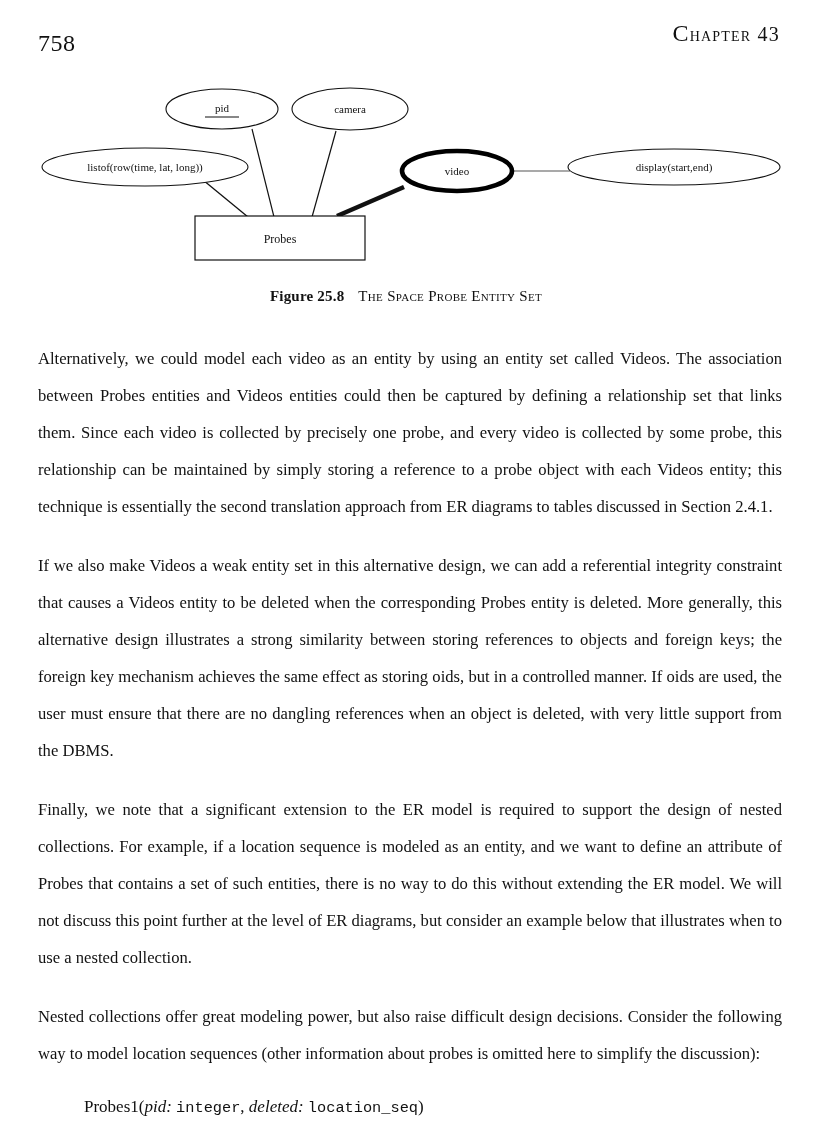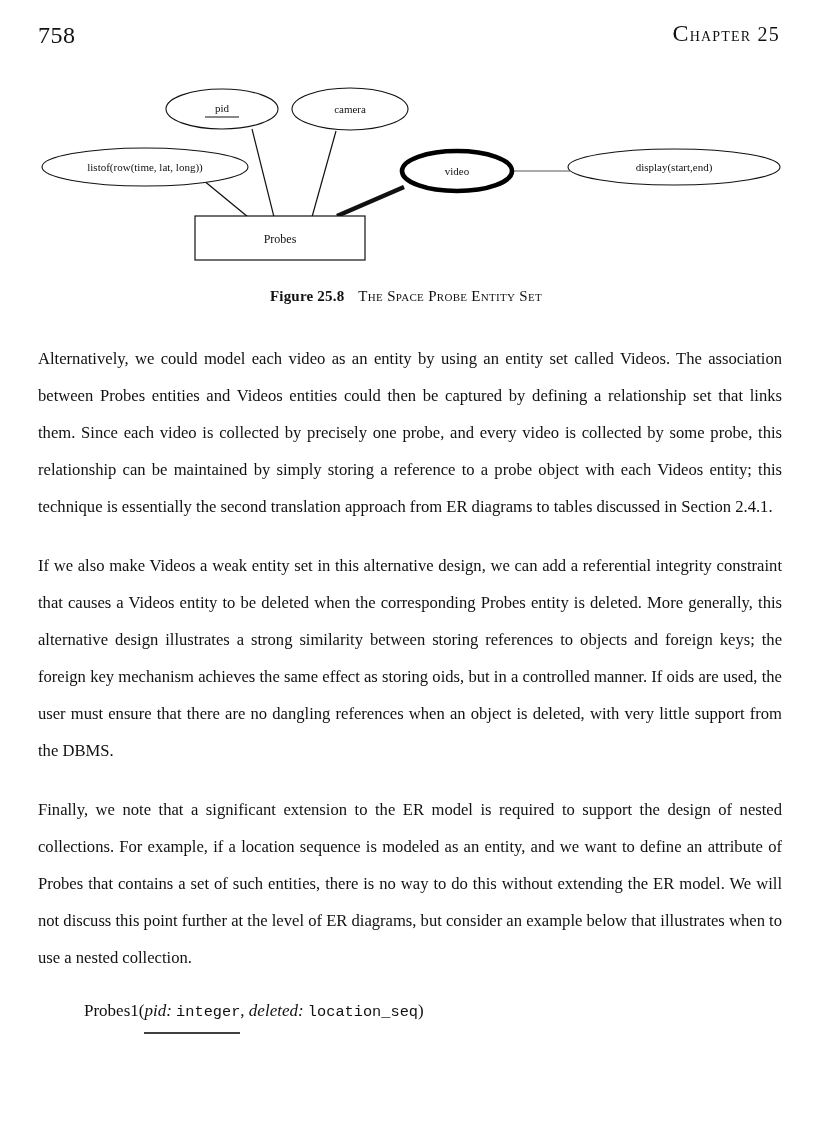--- a/index.html
+++ b/index.html
@@ -21,21 +21,21 @@
   .runhead {
     position: absolute;
     top: 18px;
     left: 38px;
     right: 36px;
     height: 34px;
   }
   .runhead .folio {
     position: absolute;
     left: 0;
-    top: 4px;
+    top: 12px;
     font-size: 24px;
     letter-spacing: 0.5px;
   }
   .runhead .chap {
     position: absolute;
     right: 0;
     top: 2px;
     font-size: 20px;
     font-variant: small-caps;
     letter-spacing: 1.2px;
@@ -120,21 +120,21 @@
   .schema .keyfield {
     border-bottom: 2px solid #404040;
     padding-bottom: 12px;
   }
 </style>
 </head>
 <body>
 
 <div class="runhead">
   <span class="folio">758</span>
-  <span class="chap"><span class="big">C</span><span>hapter 25</span></span>
+  <span class="chap"><span class="big">C</span><span>hapter 43</span></span>
 </div>
 
 <div class="figure">
   <svg width="816" height="200" viewBox="0 0 816 200" xmlns="http://www.w3.org/2000/svg">
 
     <g>
       <line x1="203" y1="108" x2="248" y2="145" stroke="#111111" stroke-width="1.3"></line>
     </g>
     <g>
       <line x1="252" y1="57" x2="274" y2="145" stroke="#111111" stroke-width="1.2"></line>
@@ -188,18 +188,19 @@
 
 <div class="body">
 
   <p class="para">Alternatively, we could model each video as an entity by using an entity set called Videos. The association between Probes entities and Videos entities could then be captured by defining a relationship set that links them. Since each video is collected by precisely one probe, and every video is collected by some probe, this relationship can be maintained by simply storing a reference to a probe object with each Videos entity; this technique is essentially the second translation approach from ER diagrams to tables discussed in Section 2.4.1.</p>
 
   <p class="para">If we also make Videos a weak entity set in this alternative design, we can add a referential integrity constraint that causes a Videos entity to be deleted when the corresponding Probes entity is deleted. More generally, this alternative design illustrates a strong similarity between storing references to objects and foreign keys; the foreign key mechanism achieves the same effect as storing oids, but in a controlled manner. If oids are used, the user must ensure that there are no dangling references when an object is deleted, with very little support from the DBMS.</p>
 
   <p class="para">Finally, we note that a significant extension to the ER model is required to support the design of nested collections. For example, if a location sequence is modeled as an entity, and we want to define an attribute of Probes that contains a set of such entities, there is no way to do this without extending the ER model. We will not discuss this point further at the level of ER diagrams, but consider an example below that illustrates when to use a nested collection.</p>
 
 
+  <p class="para">Nested collections offer great modeling power, but also raise difficult design decisions. Consider the following way to model location sequences (other information about probes is omitted here to simplify the discussion):</p>
 
   <div class="schema">
     <span>Probes1(</span><span class="keyfield"><span class="ital">pid:</span> <span class="mono">integer</span></span><span>, </span><span class="ital">deleted:</span> <span class="mono">location_seq</span><span>)</span>
   </div>
 
 </div>
 
 </body></html>

